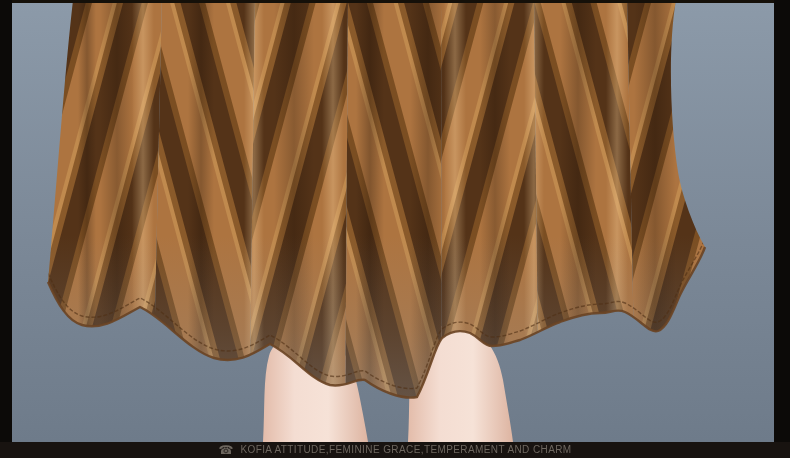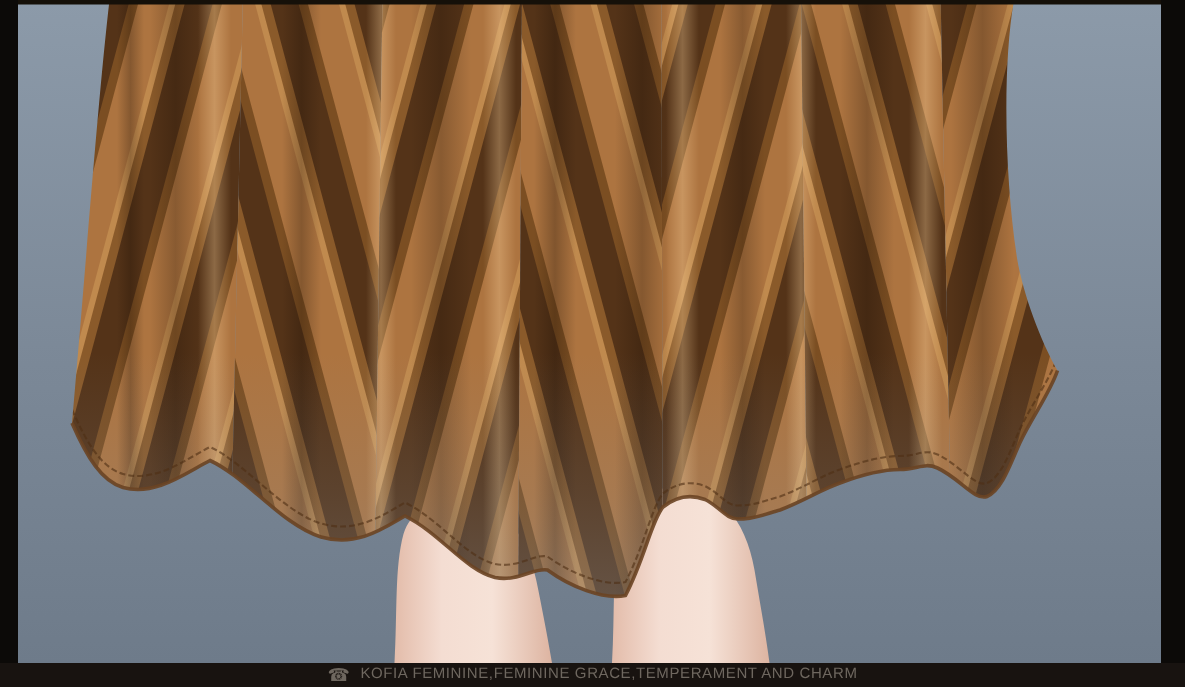--- a/index.html
+++ b/index.html
@@ -127,16 +127,16 @@
       </g>
 
       <path fill="none" stroke="#6a4423" stroke-width="2.4" opacity="0.9" d="M 36 282 C 46 305, 56 321, 70 325 C 92 331, 112 315, 128 307 C 152 318, 176 350, 202 358 C 226 365, 244 352, 258 344 C 282 356, 298 380, 318 385 C 334 388, 344 378, 353 380 C 368 391, 390 400, 405 397 C 418 372, 422 348, 430 338 C 440 330, 450 330, 458 333 C 468 338, 472 346, 480 346 C 492 346, 500 342, 508 340 C 524 334, 536 326, 548 322 C 564 316, 578 313, 588 313 C 600 313, 604 308, 613 312 C 628 319, 638 334, 646 331 C 656 327, 662 308, 668 295 C 676 278, 688 262, 693 247"></path>
 
       <rect x="0" y="0" width="762" height="3" fill="#151009"></rect>
     </svg>
   </div>
 
   <div class="caption-bar">
     <span class="phone-glyph">☎</span>
-    <span class="caption-text">KOFIA FEMININE,FEMININE GRACE,TEMPERAMENT AND CHARM</span>
+    <span class="caption-text">KOFIA ATTITUDE,FEMININE GRACE,TEMPERAMENT AND CHARM</span>
   </div>
 
 </div>
 
 </body></html>

